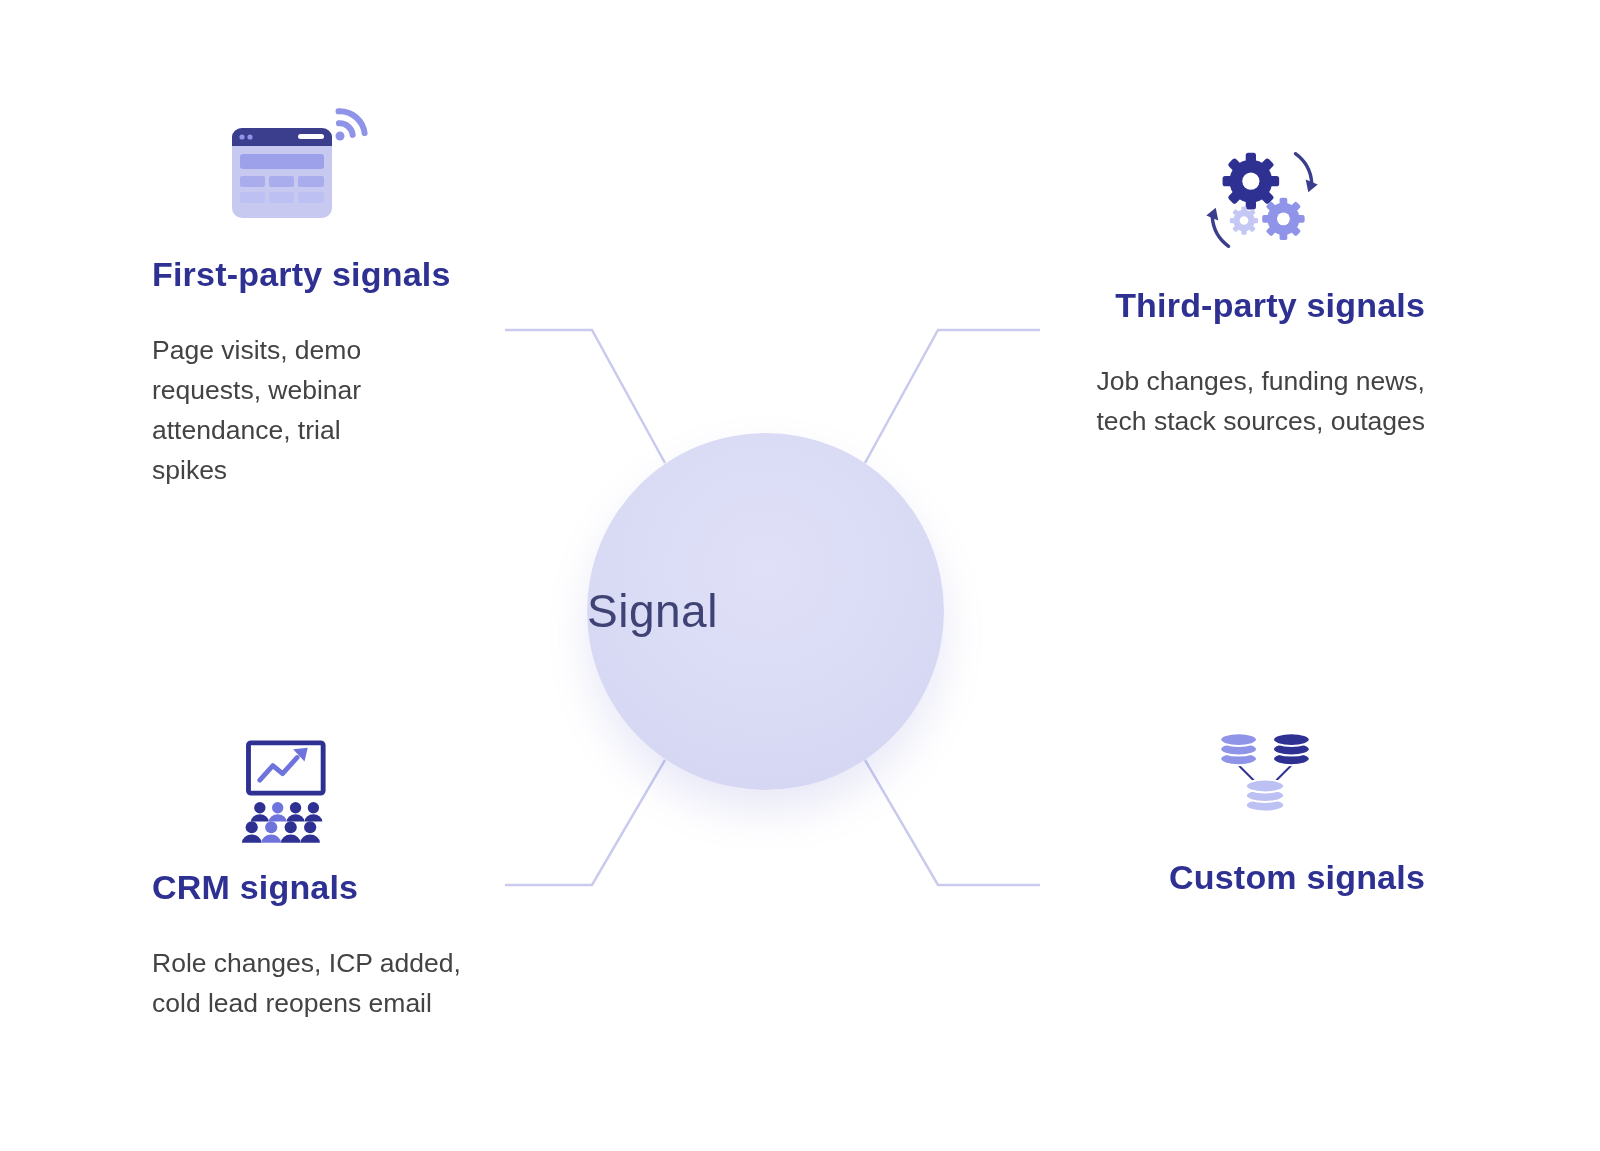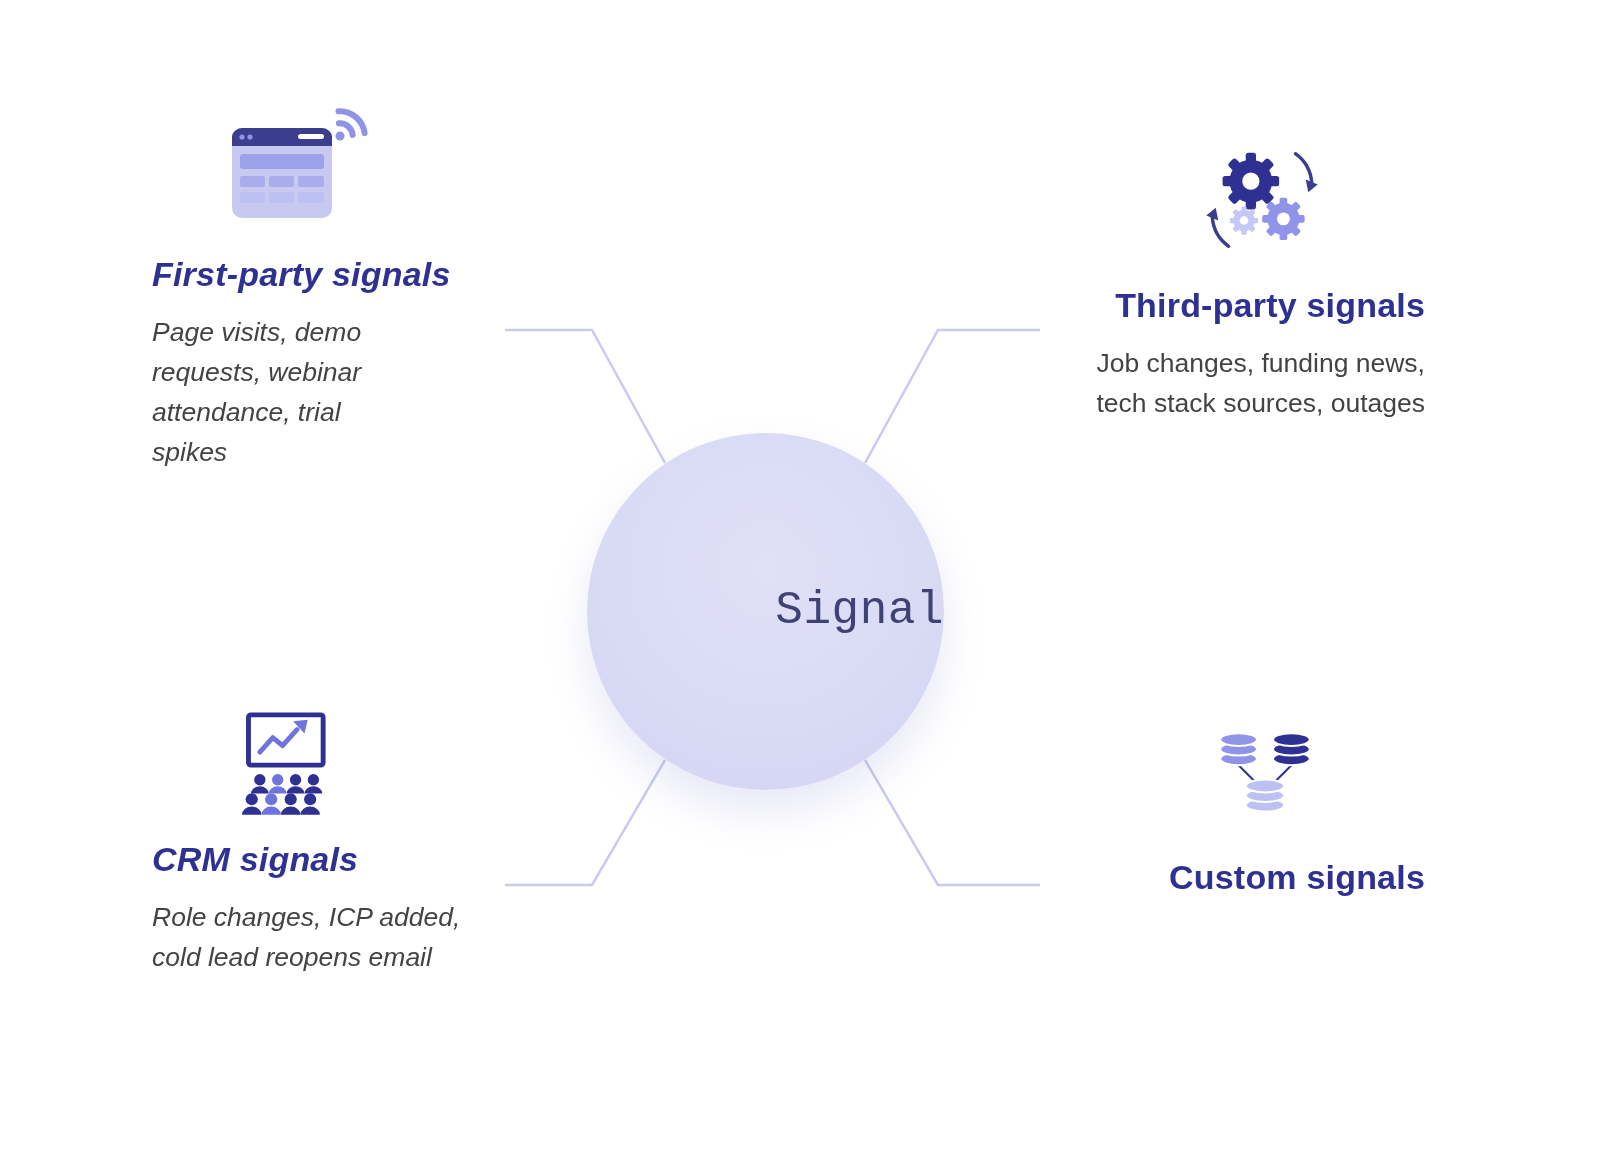--- a/index.html
+++ b/index.html
@@ -5,35 +5,35 @@
   html,body{margin:0;padding:0;background:#ffffff;}
   .canvas{
     position:relative;width:1600px;height:1151px;background:#ffffff;
     font-family:"Liberation Sans",sans-serif;overflow:hidden;
   }
   .connectors{position:absolute;left:0;top:0;width:1600px;height:1151px;pointer-events:none;}
   .center-node{
     position:absolute;left:587px;top:433px;width:357px;height:357px;border-radius:50%;
     background:radial-gradient(circle at 50% 38%, #e0e1f8 0%, #d7d8f3 70%, #d2d3f0 100%);
     box-shadow:0 22px 40px rgba(130,132,210,0.18);
-    display:flex;flex-direction:column;align-items:flex-end;justify-content:center;
-    color:#3f4274;font-size:46px;font-weight:500;line-height:1.5;letter-spacing:0.5px;font-family:Liberation Mono, monospace;
+    display:flex;flex-direction:column;align-items:flex-start;justify-content:center;
+    color:#3f4274;font-size:46px;font-weight:500;line-height:1.5;letter-spacing:0.5px;
   }
   .quad{position:absolute;display:flex;flex-direction:column;}
   .quad.right{align-items:flex-end;text-align:center;}
-  .quad.left{align-items:flex-start;text-align:left;font-style:italic;}
+  .quad.left{align-items:flex-start;text-align:left;}
   .q-title{font-size:34px;font-weight:600;color:#2e3192;letter-spacing:0.2px;}
-  .q-desc{font-size:26.5px;color:#434343;line-height:40px;white-space:pre-line;margin-top:18px;}
+  .q-desc{font-size:26.5px;color:#434343;line-height:40px;white-space:pre-line;margin-top:36px;}
   .icon-wrap{display:block;}
   
   .q-tl{left:152px;top:86px;width:360px;}
   .q-tl .icon-wrap{margin-left:70px;margin-bottom:20px;}
   .q-tr{top:140px;right:175px;width:420px;}
   .q-tr .icon-wrap{margin-right:98px;margin-bottom:22px;}
-  .q-bl{left:152px;top:710px;width:380px;}
+  .q-bl{left:152px;top:738px;width:380px;}
   .q-bl .icon-wrap{margin-left:72px;margin-bottom:14px;}
   .q-br{top:722px;right:175px;width:400px;}
   .q-br .icon-wrap{margin-right:100px;margin-bottom:28px;}
 </style>
 </head>
 <body>
 
 <div class="canvas">
 
   <svg class="connectors" viewBox="0 0 1600 1151" xmlns="http://www.w3.org/2000/svg">

